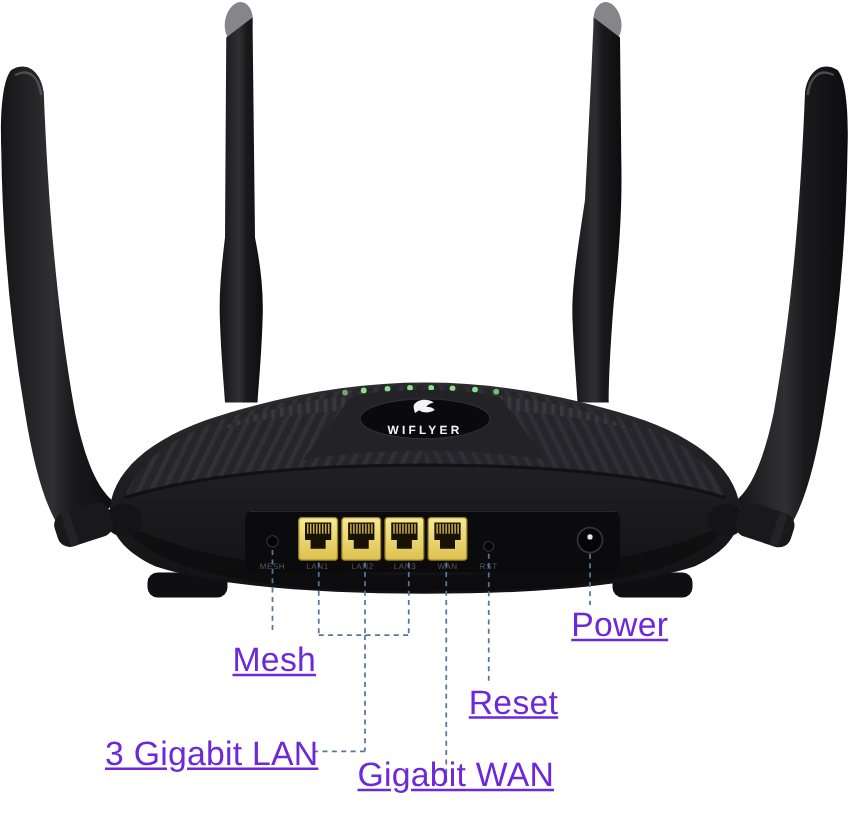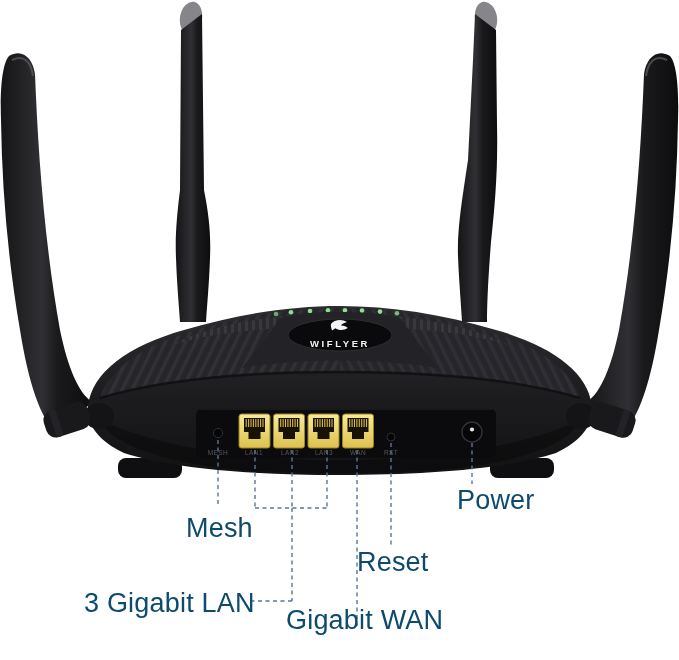--- a/index.html
+++ b/index.html
@@ -7,29 +7,30 @@
     position:relative;
     width:679px;height:660px;
     background:#ffffff;
     overflow:hidden;
     font-family:"Liberation Sans", sans-serif;
     text-align:right;
   }
   .stage svg{position:absolute;left:0;top:0;}
   .callout{
     position:absolute;
-    color:#0c4a6e;
+    color:#6d28d9;
     font-size:27px;
     line-height:28px;
     white-space:nowrap;
     letter-spacing:0.2px;
+    text-decoration:underline;
   }
   .callout-mesh  {left:186px; top:514px;}
   .callout-power {left:457px; top:486px;}
-  .callout-reset {left:357px; top:548px;}
+  .callout-reset {left:375px; top:548px;}
   .callout-lan   {left:84px;  top:589px;}
   .callout-wan   {left:286px; top:606px;}
 </style>
 </head>
 <body>
 
 <div class="stage">
   <svg width="679" height="660" viewBox="0 0 679 660">
     <defs>
       <linearGradient id="bodyGrad" x1="0" y1="0" x2="0" y2="1">

